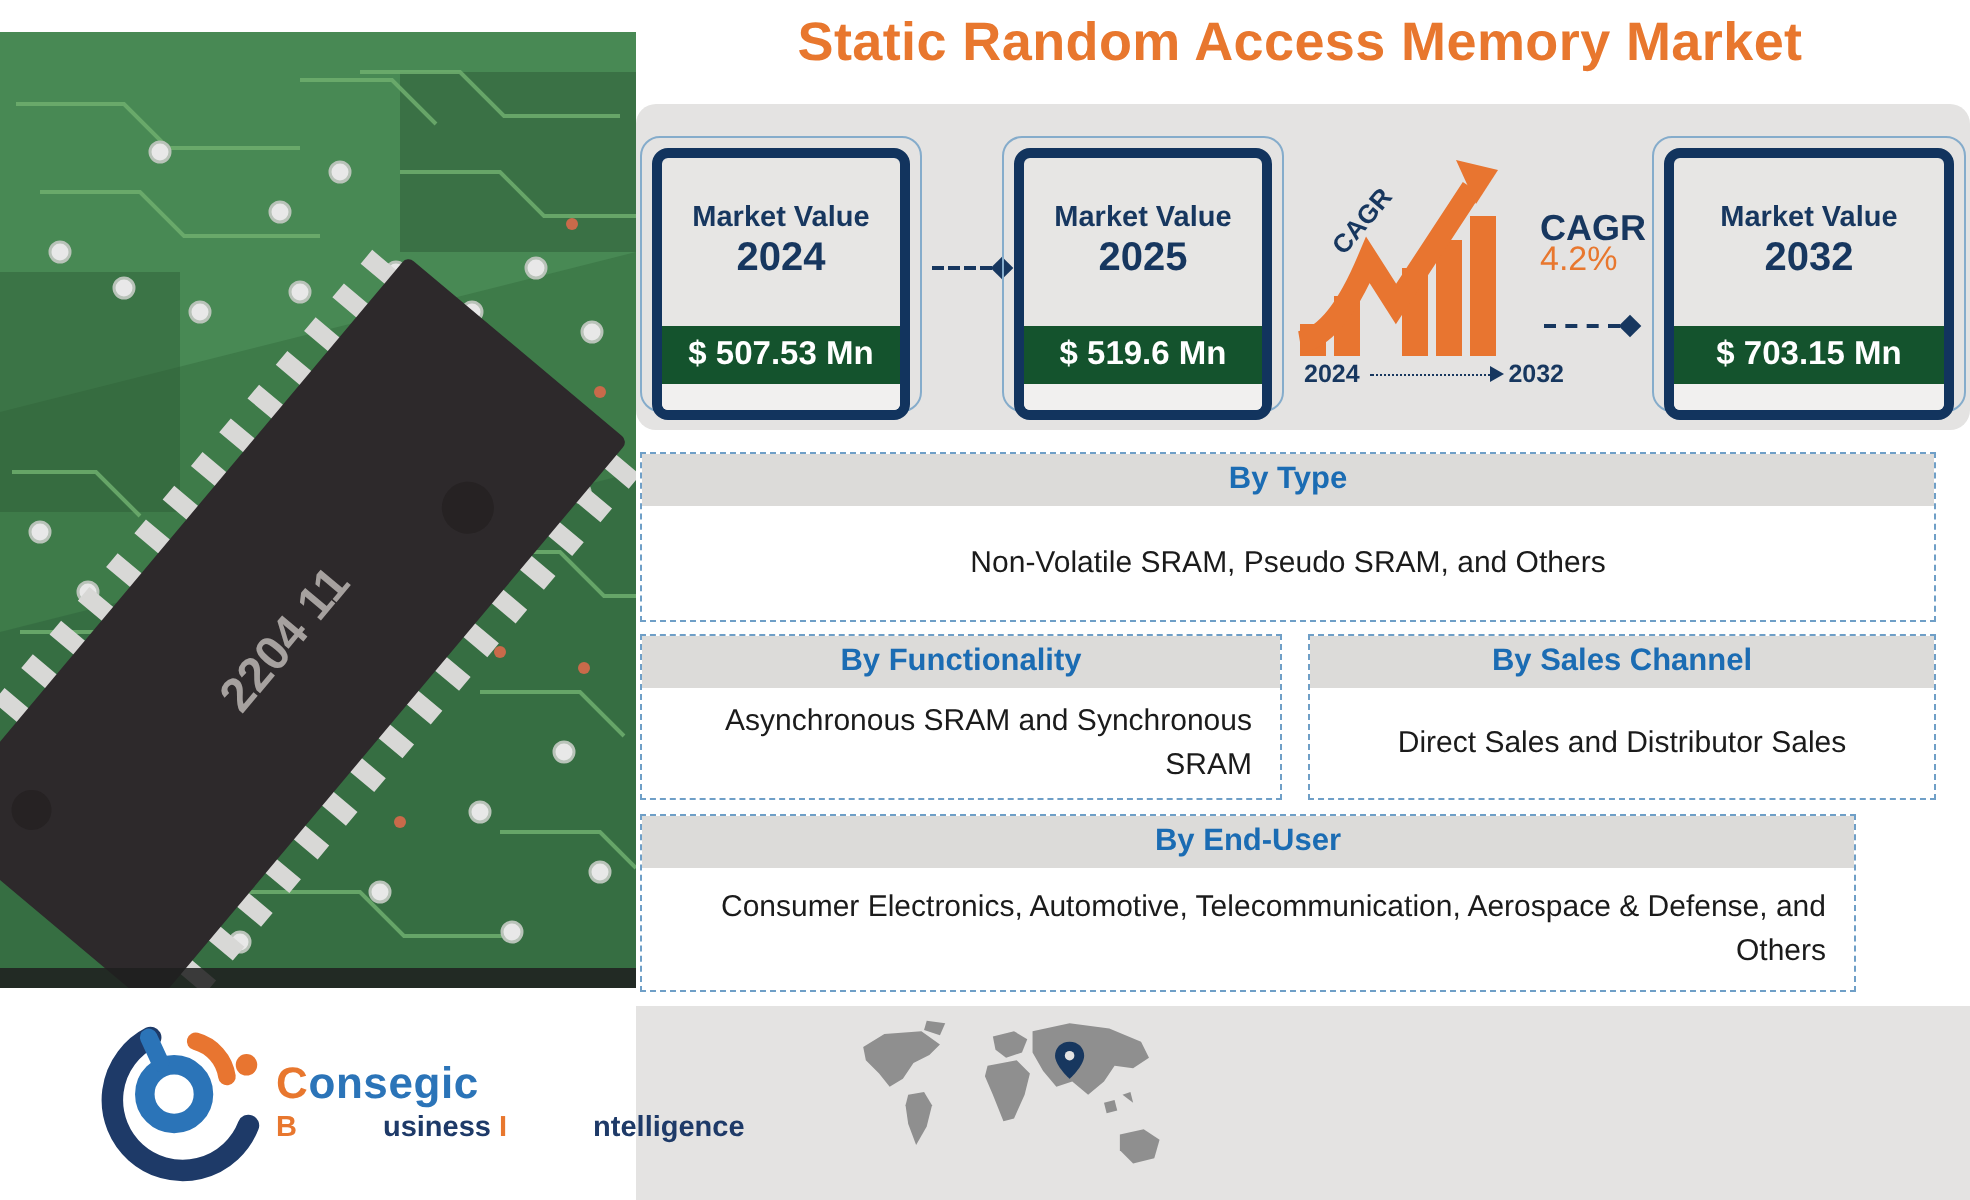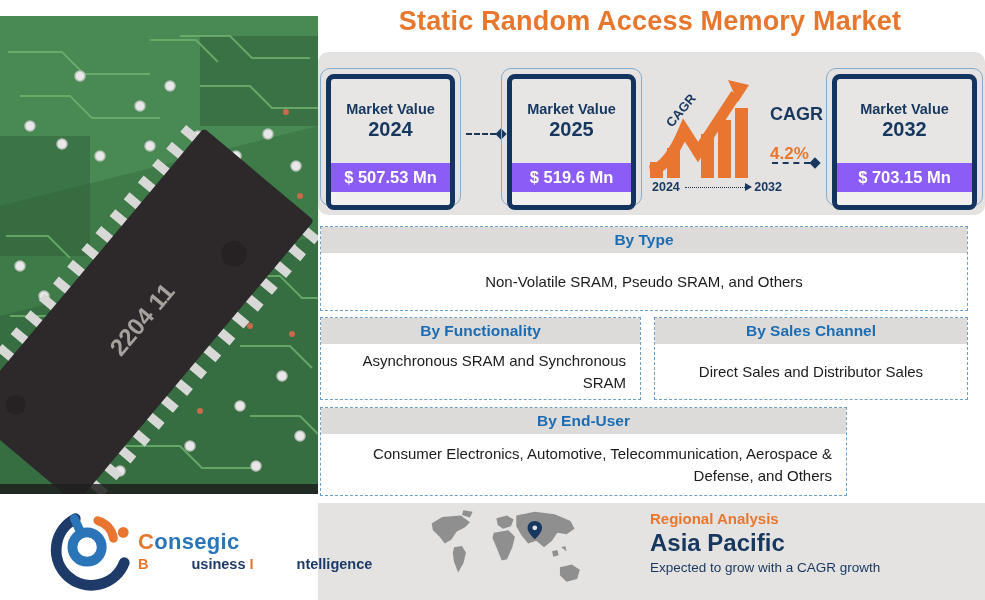--- a/index.html
+++ b/index.html
@@ -19,33 +19,33 @@
 
   
   .card-outer{position:absolute;top:68px;width:141px;height:138px;border:1.5px solid #85ACCB;
               border-radius:10px;padding:5px;box-sizing:border-box;}
   .card-inner{height:100%;border:5px solid #12345E;border-radius:8px;background:#E7E6E4;
               display:flex;flex-direction:column;overflow:hidden;}
   .card-top{flex:1;display:flex;flex-direction:column;align-items:center;justify-content:center;
             color:#17375F;}
   .card-label{font-size:14.5px;font-weight:bold;}
   .card-year{font-size:20px;font-weight:800;margin-top:1px;}
-  .card-value{background:#8b5cf6;color:#ffffff;font-weight:800;font-size:16.5px;
+  .card-value{background:#14532d;color:#ffffff;font-weight:800;font-size:16.5px;
               text-align:center;padding:5px 0;}
   .card-strip{height:13px;background:#F1F0EF;}
 
   
   .connector{position:absolute;height:0;border-top:2px dashed #17375F;}
   .connector::after{content:"";position:absolute;right:-9px;top:-5px;width:8px;height:8px;
                     background:#17375F;transform:rotate(45deg);}
 
   
   .cagr-svg{position:absolute;left:648px;top:78px;width:122px;height:100px;}
   .cagr-word{position:absolute;left:770px;top:104px;font-size:18px;font-weight:800;color:#17375F;}
-  .cagr-pct{position:absolute;left:770px;top:144px;font-size:17px;font-weight:700;color:#E8772E;}
+  .cagr-pct{position:absolute;left:770px;top:120px;font-size:17px;font-weight:400;color:#E8772E;}
   .years-row{position:absolute;left:652px;top:180px;width:130px;display:flex;align-items:center;
              font-size:12.5px;font-weight:bold;color:#17375F;}
   .years-line{flex:1;position:relative;border-top:1.5px dotted #17375F;margin:0 5px;}
   .years-line::after{content:"";position:absolute;right:-3px;top:-4.5px;width:0;height:0;
                      border-left:7px solid #17375F;border-top:4px solid transparent;
                      border-bottom:4px solid transparent;}
 
   
   .section{position:absolute;border:1.5px dashed #6F9FC7;background:#ffffff;box-sizing:border-box;
            display:flex;flex-direction:column;}
@@ -209,46 +209,41 @@
   <div class="section" style="left:654px;top:317px;width:314px;height:83px;">
     <div class="section-header">By Sales Channel</div>
     <div class="section-body">Direct Sales and Distributor Sales</div>
   </div>
 
   <div class="section" style="left:320px;top:317px;width:321px;height:83px;">
     <div class="section-header">By Functionality</div>
     <div class="section-body">Asynchronous SRAM and Synchronous SRAM</div>
   </div>
 
-  <div class="section" style="left:320px;top:407px;width:527px;height:89px;">
+  <div class="section" style="left:320px;top:407px;width:608px;height:89px;">
     <div class="section-header">By End-User</div>
     <div class="section-body">Consumer Electronics, Automotive, Telecommunication, Aerospace &amp; Defense, and Others</div>
   </div>
 
   <div class="bottom-band">
     <svg class="map-svg" viewBox="0 0 262 130">
       <g fill="#8F8F8F">
         <path d="M14,22 L30,12 L58,10 L72,20 L64,28 L52,34 L44,46 L34,52 L26,42 L16,32 Z"></path>
         <path d="M62,2 L76,4 L72,13 L60,9 Z"></path>
         <path d="M48,58 L60,56 L66,66 L62,82 L54,96 L48,80 L46,66 Z"></path>
         <path d="M112,14 L128,10 L138,16 L134,26 L122,30 L114,24 Z"></path>
         <path d="M108,36 L130,32 L140,42 L136,58 L128,76 L120,78 L112,58 L106,44 Z"></path>
         <path d="M142,10 L170,4 L200,8 L224,18 L230,30 L218,38 L204,36 L196,48 L184,58 L172,48 L160,52 L150,40 L142,26 Z"></path>
         <path d="M196,64 L204,62 L206,70 L198,72 Z"></path>
         <path d="M210,58 L216,56 L218,64 Z"></path>
         <path d="M208,88 L226,84 L238,92 L234,106 L218,110 L208,100 Z"></path>
       </g>
       <path d="M170,18 c-6.5,0 -11,4.8 -11,10.5 c0,7.5 11,17.5 11,17.5 c0,0 11,-10 11,-17.5 c0,-5.7 -4.5,-10.5 -11,-10.5 z" fill="#17375F"></path>
       <circle cx="170" cy="28.5" r="3.6" fill="#E4E3E2"></circle>
     </svg>
-    <div class="regional">
-      <div class="regional-label">Regional Analysis</div>
-      <div class="regional-region">Asia Pacific</div>
-      <div class="regional-note">Expected to grow with a CAGR growth</div>
-    </div>
   </div>
 
   <div class="logo">
     <svg width="88" height="88" viewBox="0 0 90 90">
       <path d="M 30,13 A 36 36 0 1 0 80,58" stroke="#1E3A68" stroke-width="11" fill="none" stroke-linecap="round"></path>
       <circle cx="42" cy="42" r="15" stroke="#2B74B8" stroke-width="10" fill="none"></circle>
       <line x1="29" y1="13" x2="35" y2="26" stroke="#2B74B8" stroke-width="9" stroke-linecap="round"></line>
       <path d="M 53,15 A 22 22 0 0 1 69,33" stroke="#E87530" stroke-width="9" fill="none" stroke-linecap="round"></path>
       <circle cx="79" cy="27" r="5.5" fill="#E87530"></circle>
     </svg>

